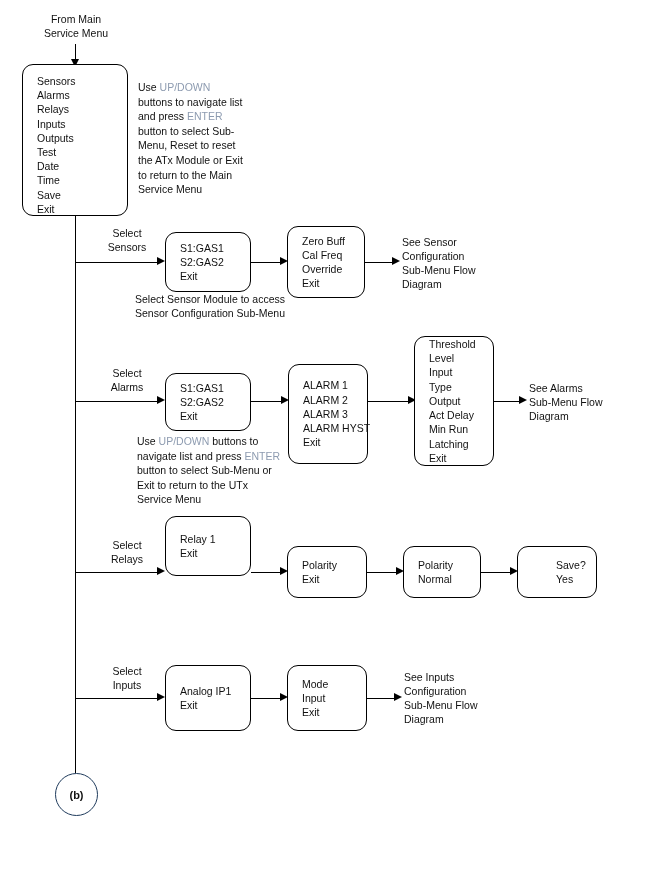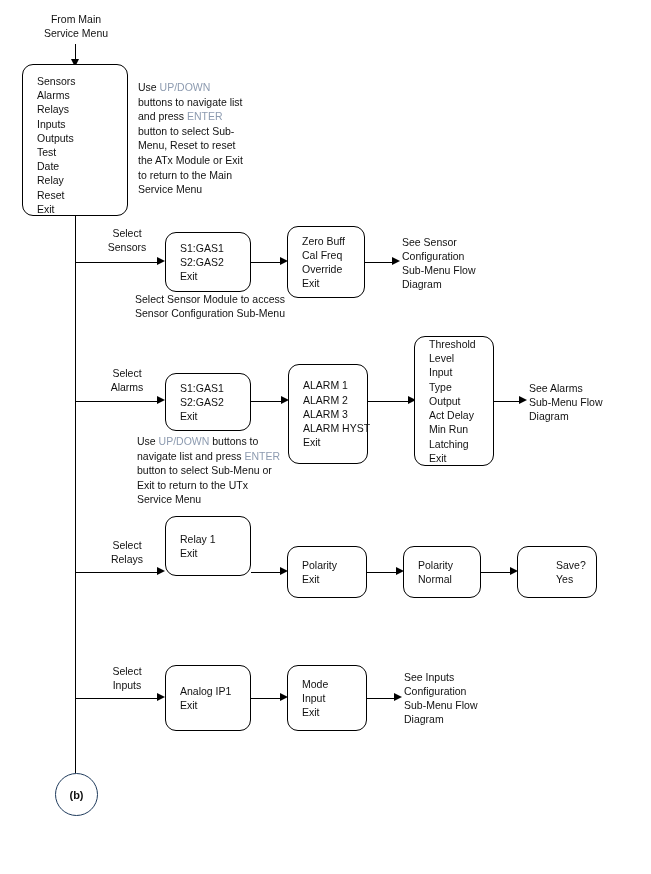--- a/index.html
+++ b/index.html
@@ -95,22 +95,22 @@
 
   <div class="node tall" style="left:22px;top:64px;width:106px;height:152px;">
     <ul class="menu-list">
       <li>Sensors</li>
       <li>Alarms</li>
       <li>Relays</li>
       <li>Inputs</li>
       <li>Outputs</li>
       <li>Test</li>
       <li>Date</li>
-      <li>Relay</li>
-      <li>Reset</li>
+      <li>Time</li>
+      <li>Save</li>
       <li>Exit</li>
     </ul>
   </div>
 
   <div class="txt note" style="left:138px;top:80px;width:118px;"><span>Use </span><span class="kbd">UP/DOWN</span><span>
 buttons to navigate list
 and press </span><span class="kbd">ENTER</span><span>
 button to select Sub-
 Menu, Reset to reset
 the ATx Module or Exit

